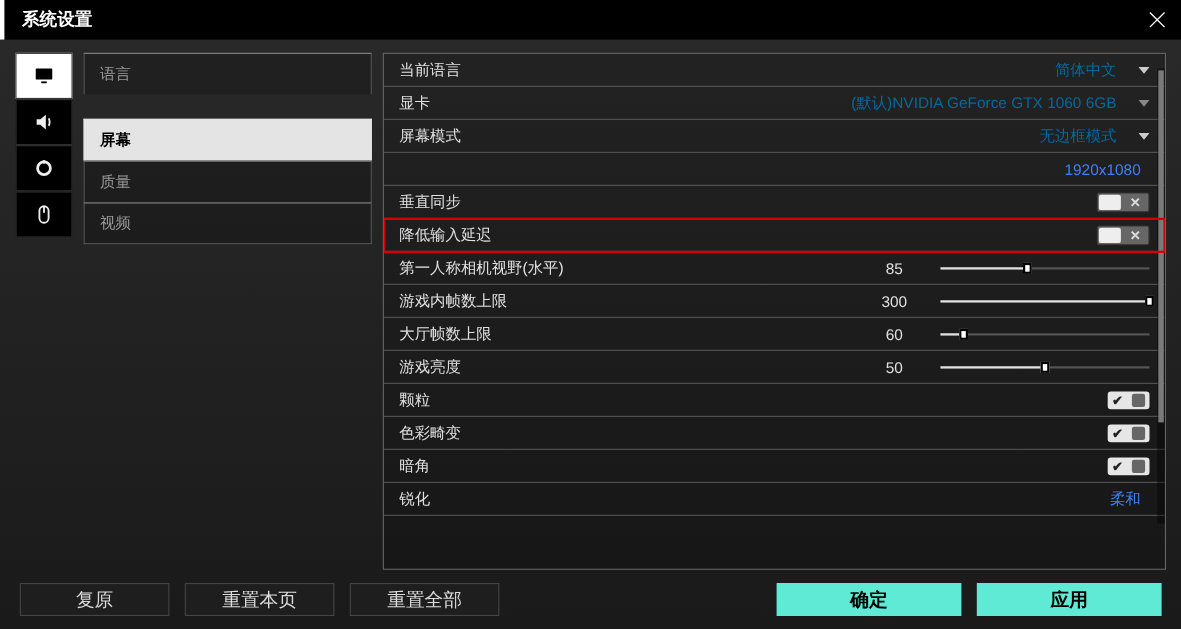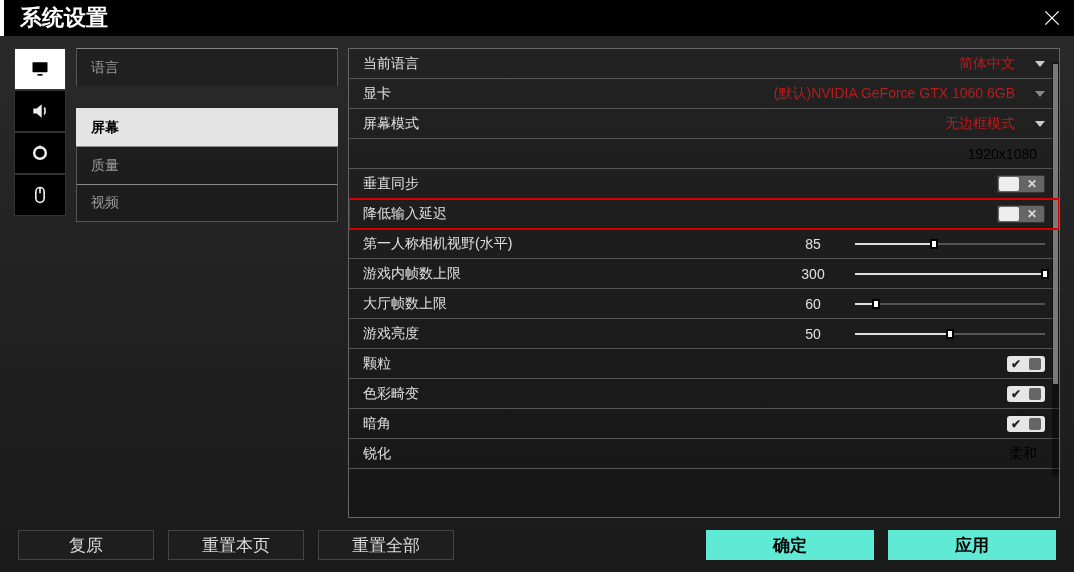--- a/index.html
+++ b/index.html
@@ -14,21 +14,21 @@
 
   .header {
     position: relative;
     height: 36px;
     background: #000;
     border-left: 4px solid #fff;
     display: flex;
     align-items: center;
     padding-left: 16px;
   }
-  .header-title { font-size: 22px; font-weight: bold; color: #fff; }
+  .header-title { font-size: 16px; font-weight: bold; color: #fff; }
   .close-btn {
     position: absolute; right: 10px; top: 6px;
     width: 24px; height: 24px;
     cursor: pointer;
     display: flex; align-items: center; justify-content: center;
   }
   .close-btn svg { width: 20px; height: 20px; stroke: #fff; stroke-width: 1.5; }
 
   .body {
     display: flex;
@@ -80,22 +80,22 @@
   .row {
     height: 30px;
     border-bottom: 1px solid #555;
     display: flex;
     align-items: center;
     padding: 0 14px;
     gap: 8px;
   }
   .row-label { flex: 0 0 180px; color: #e0e0e0; }
   .row-spacer { flex: 1; }
-  .row-value { color: #b91c1c; padding-right: 8px; }
-  .row-value.disabled { color: #000000; }
+  .row-value { color: #0369a1; padding-right: 8px; }
+  .row-value.disabled { color: #3b82f6; }
   .caret-down {
     width: 0; height: 0; border-left: 5px solid transparent; border-right:5px solid transparent; border-top:6px solid #ccc;
     margin-left: 4px;
   }
   .caret-down.small { border-top-color:#888; }
 
   .row.highlight {
     outline: 2px solid #d60000;
     outline-offset: -1px;
     position: relative;

